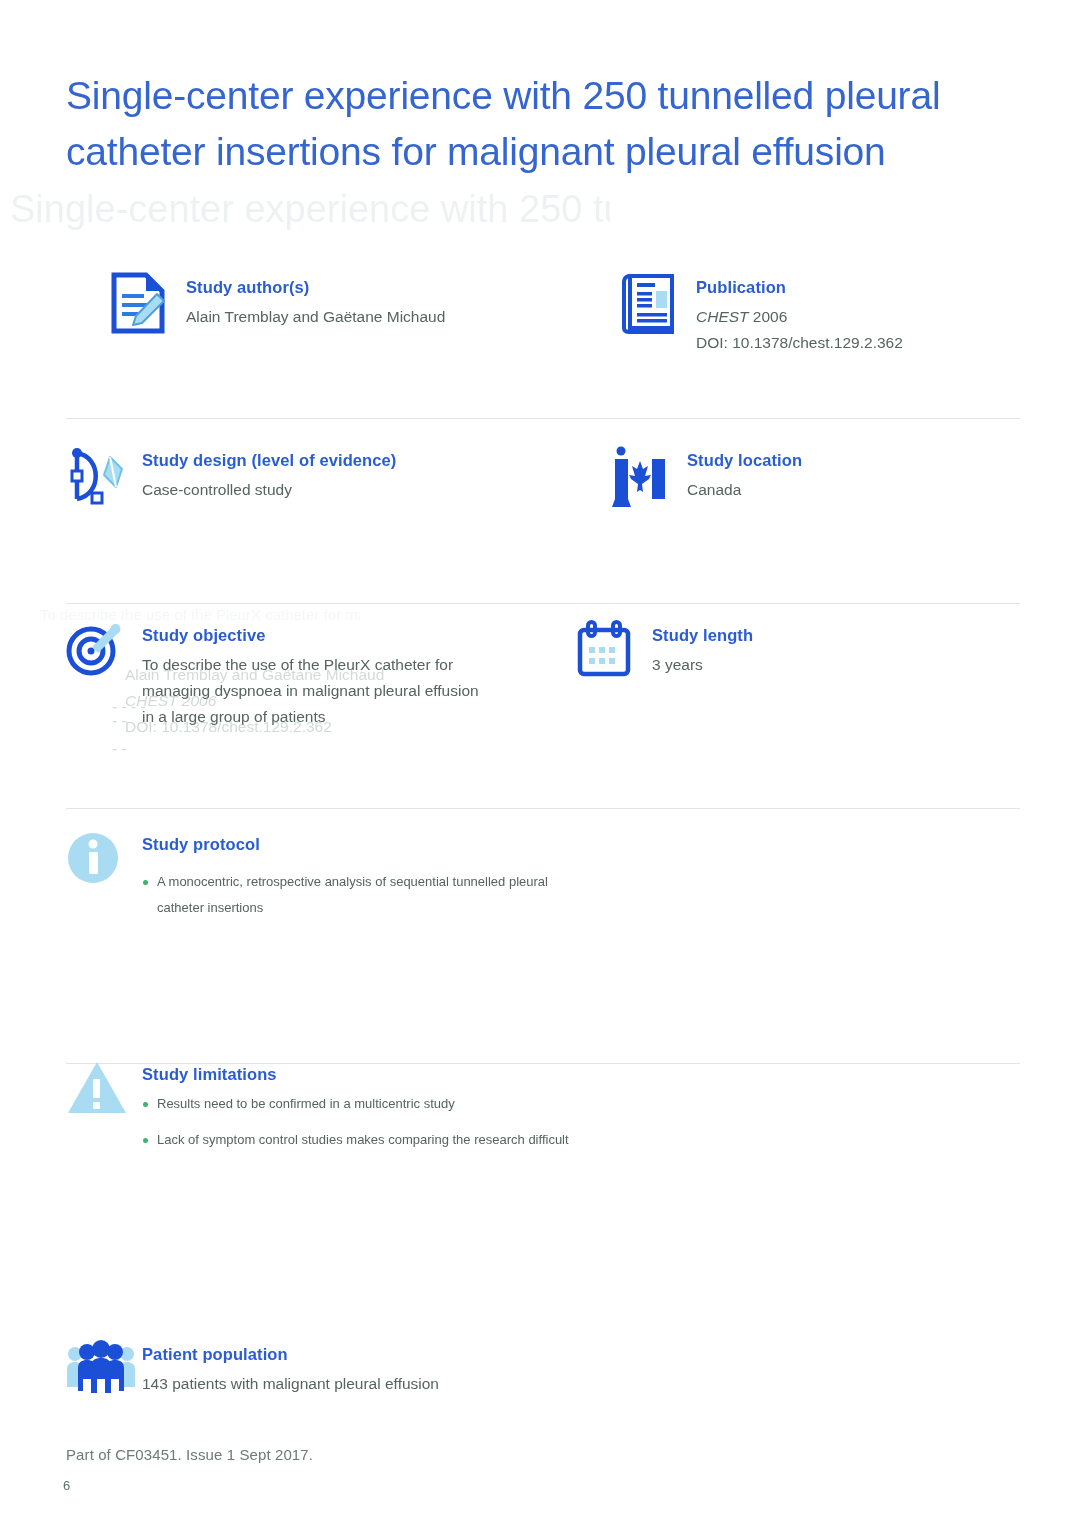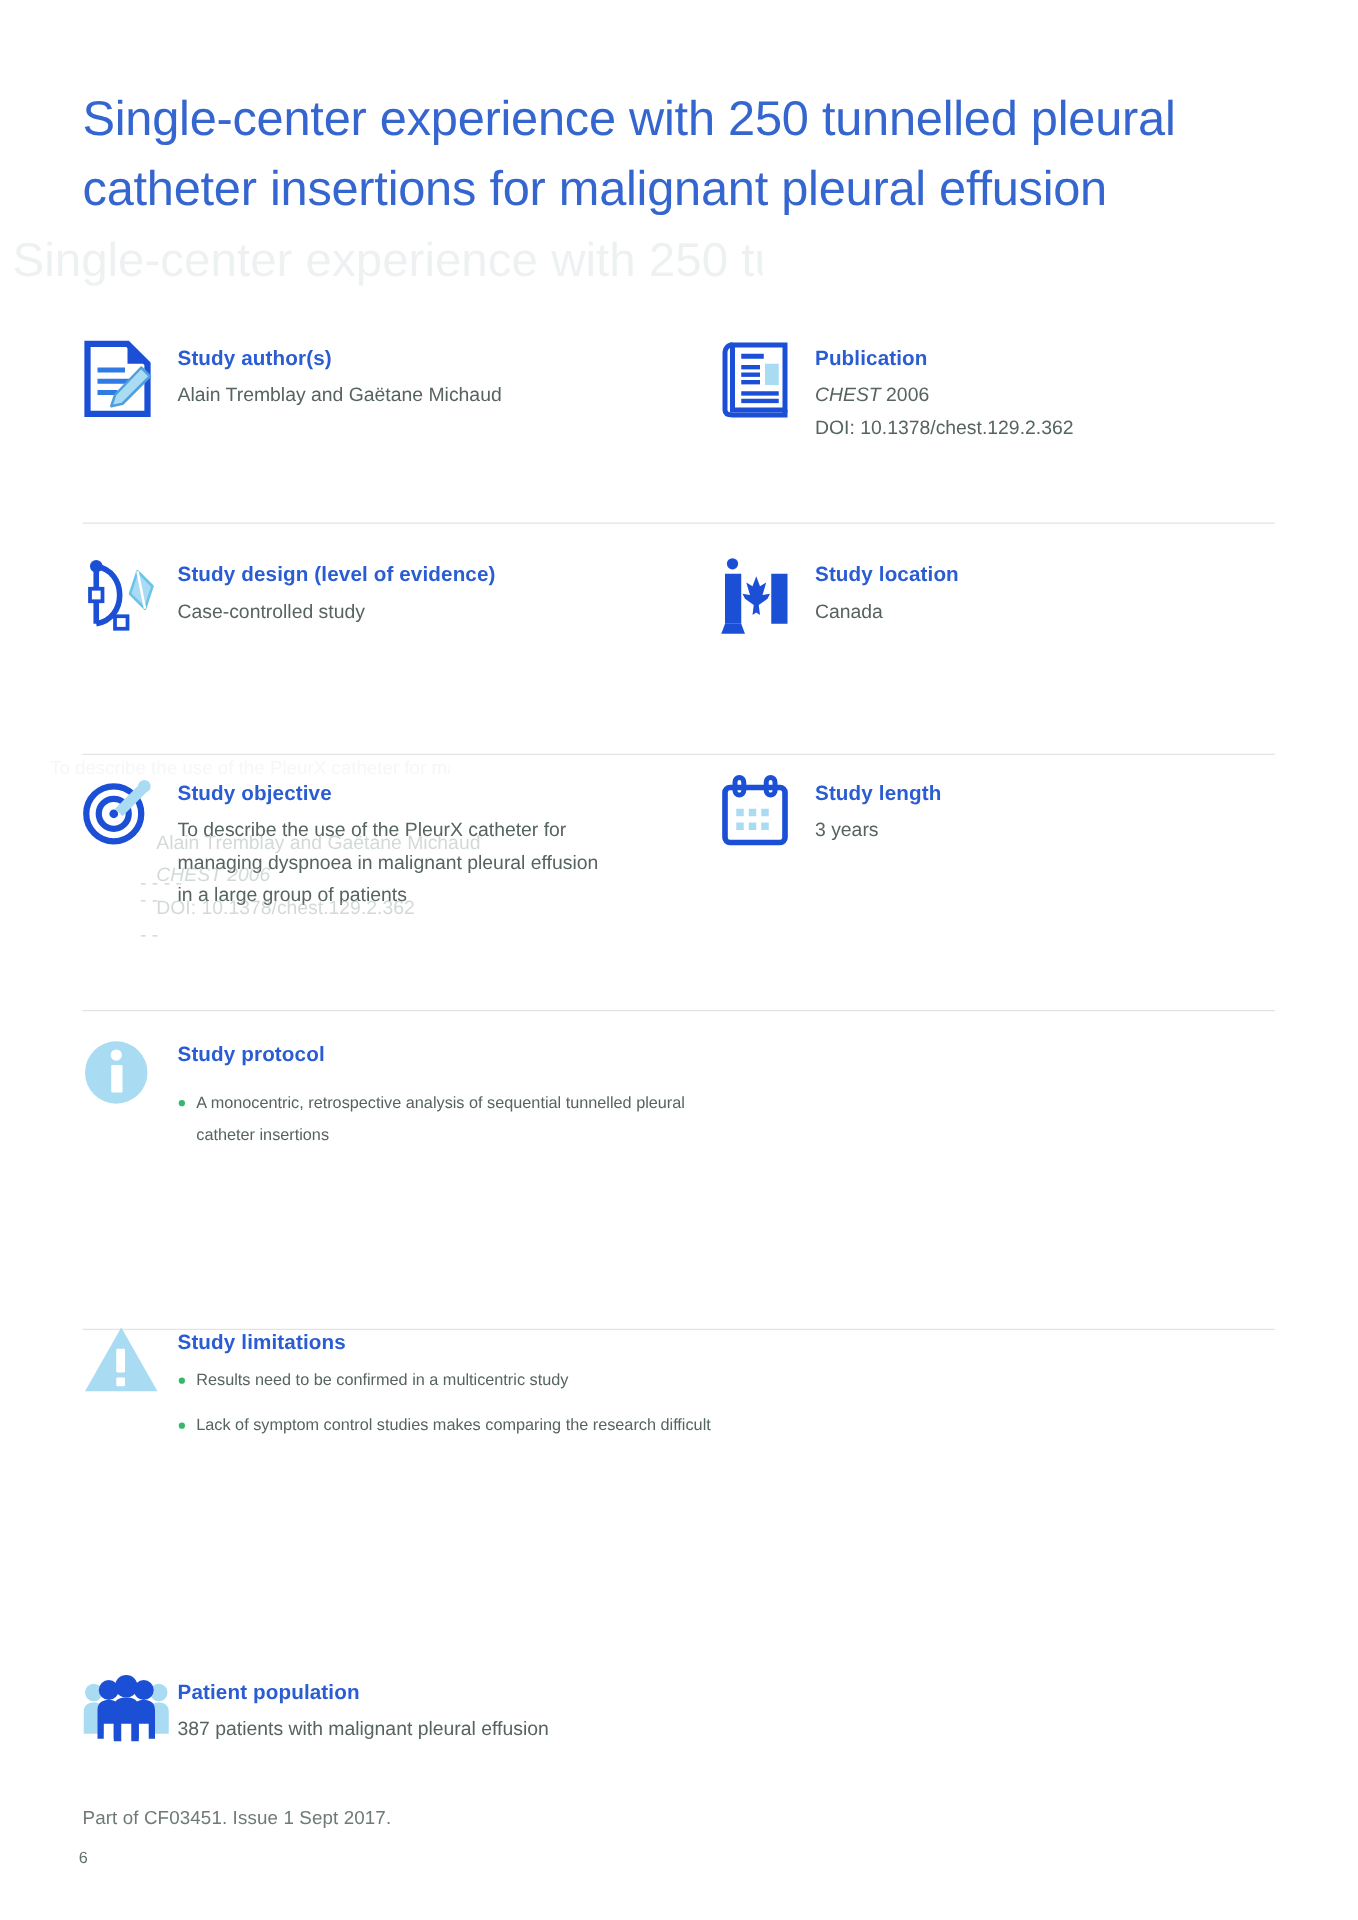--- a/index.html
+++ b/index.html
@@ -159,21 +159,21 @@
 </style>
 </head>
 <body>
 
 <div class="page">
 
   <h1 class="title">Single-center experience with 250 tunnelled pleural catheter insertions for malignant pleural effusion</h1>
 
   <div class="rows">
 
-    <div class="row" style="height:140px;">
+    <div class="row" style="height:140px;margin-left:44px;">
 
       <div class="col col-left">
         <div class="icon-box">
           <svg width="56" height="62" viewBox="0 0 56 62">
             <path d="M4 3 H36 L52 19 V59 H4 Z" fill="none" stroke="#1b4fd6" stroke-width="5"></path>
             <path d="M36 3 L52 19 H36 Z" fill="#1b4fd6"></path>
             <rect x="12" y="22" width="22" height="4" fill="#2f7ae5"></rect>
             <rect x="12" y="31" width="26" height="4" fill="#2f7ae5"></rect>
             <rect x="12" y="40" width="16" height="4" fill="#2f7ae5"></rect>
             <path d="M47 22 L54 29 L32 51 L23 53 L26 44 Z" fill="#a9dcf2" stroke="#4e9fdc" stroke-width="2" stroke-linejoin="round"></path>
@@ -205,21 +205,21 @@
             <span class="ital">CHEST</span>
             <span>2006</span>
           </div>
           <div class="field-value">DOI: 10.1378/chest.129.2.362</div>
         </div>
       </div>
     </div>
 
     <div class="divider" style="top:148px;"></div>
 
-    <div class="row" style="height:175px; padding-top:33px;">
+    <div class="row" style="height:175px; padding-top:33px;gap:35px;">
 
       <div class="col col-left">
         <div class="icon-box">
           <svg width="58" height="62" viewBox="0 0 58 62">
             <path d="M11 8 C36 12 36 50 11 54" fill="none" stroke="#1b4fd6" stroke-width="4.5"></path>
             <line x1="11" y1="8" x2="11" y2="54" stroke="#1b4fd6" stroke-width="4.5"></line>
             <circle cx="11" cy="8" r="5" fill="#1b4fd6"></circle>
             <rect x="6" y="26" width="10" height="10" fill="#fff" stroke="#1b4fd6" stroke-width="3"></rect>
             <rect x="26" y="48" width="10" height="10" fill="#fff" stroke="#1b4fd6" stroke-width="3"></rect>
             <path d="M44 12 L56 24 L50 42 L38 30 Z" fill="#a9dcf2" stroke="#6cc3e8" stroke-width="2" stroke-linejoin="round"></path>
@@ -320,21 +320,21 @@
             <circle cx="21" cy="13" r="8" fill="#1b4fd6"></circle>
             <path d="M12 52 V29 C12 23 16 21 21 21 C26 21 30 23 30 29 V52 H25 V40 H17 V52 Z" fill="#1b4fd6"></path>
             <circle cx="49" cy="13" r="8" fill="#1b4fd6"></circle>
             <path d="M40 52 V29 C40 23 44 21 49 21 C54 21 58 23 58 29 V52 H53 V40 H45 V52 Z" fill="#1b4fd6"></path>
             <circle cx="35" cy="10" r="9" fill="#1b4fd6"></circle>
             <path d="M25 54 V28 C25 21 29 19 35 19 C41 19 45 21 45 28 V54 H39 V40 H31 V54 Z" fill="#1b4fd6"></path>
           </svg>
         </div>
         <div class="field-body">
           <div class="field-title">Patient population</div>
-          <div class="field-value">387 patients with malignant pleural effusion</div>
+          <div class="field-value">143 patients with malignant pleural effusion</div>
         </div>
       </div>
     </div>
 
     <div class="divider" style="top:793px;"></div>
 
     <div class="row" style="height:160px; padding-top:47px;">
       <div class="col" style="width:900px;">
         <div class="icon-box">
           <svg width="62" height="58" viewBox="0 0 62 58">

